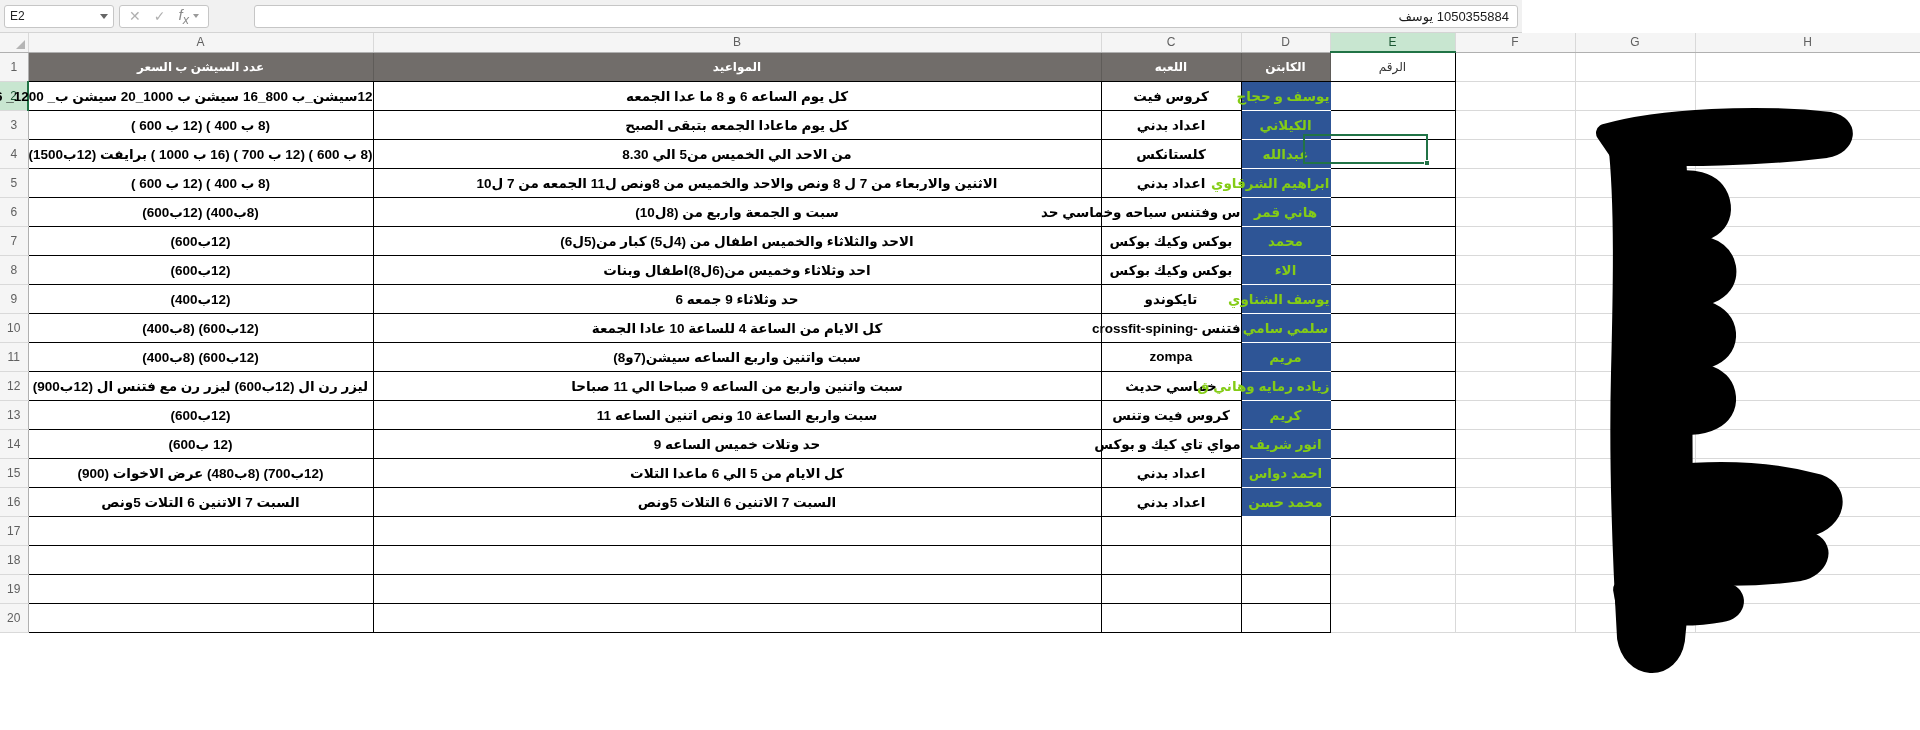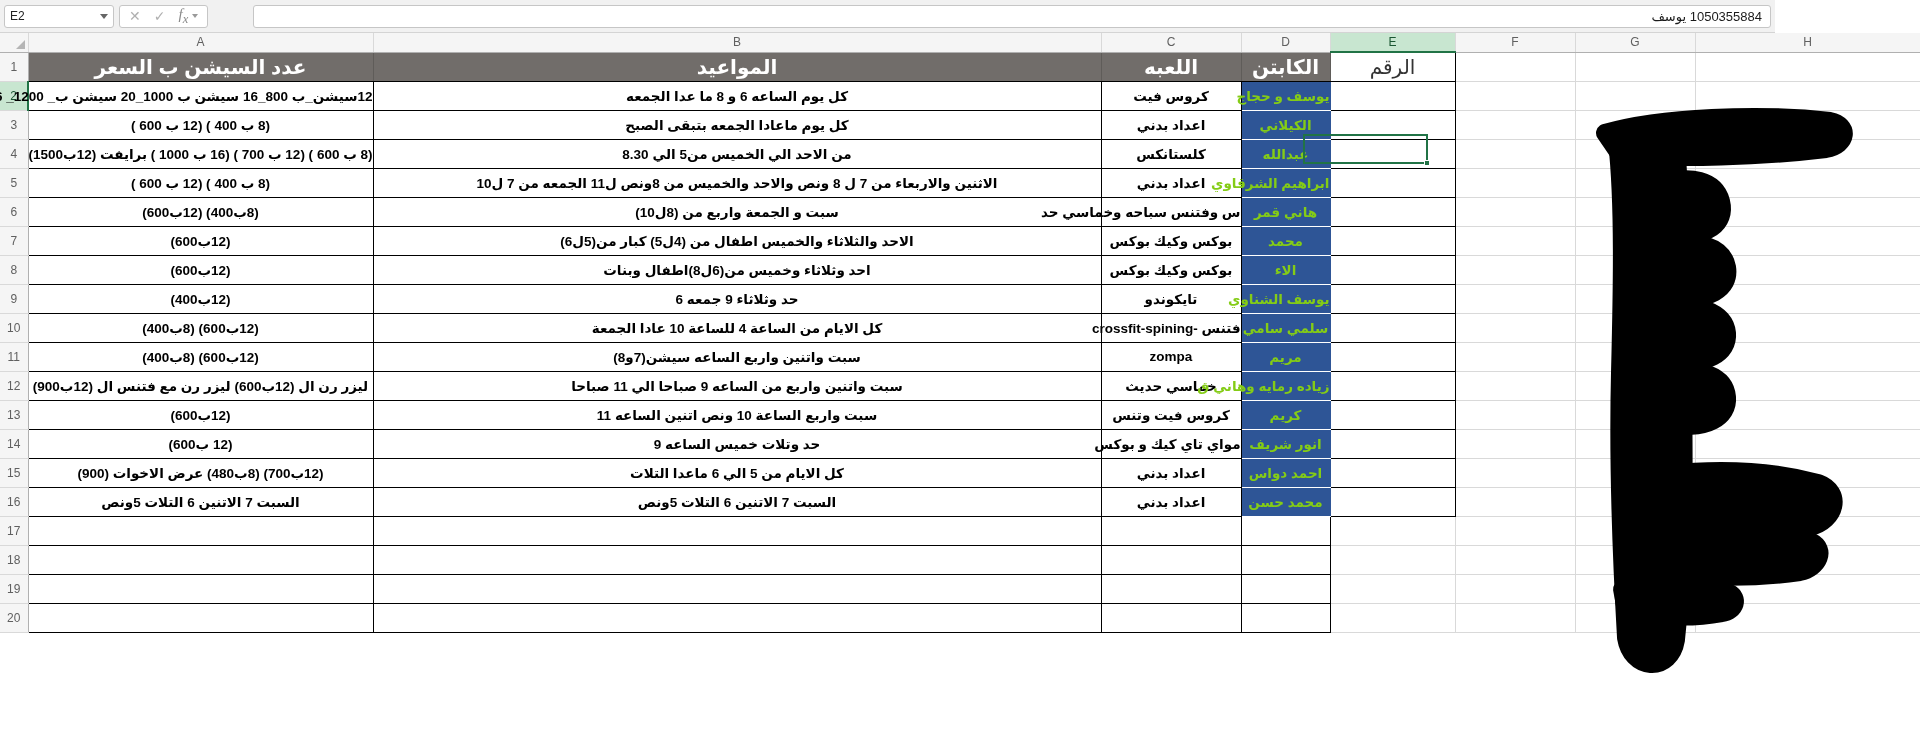--- a/index.html
+++ b/index.html
@@ -7,21 +7,21 @@
     margin: 0; padding: 0;
     width: 1920px; height: 730px;
     overflow: hidden;
     background: #ffffff;
     font-family: "Liberation Sans", "DejaVu Sans", sans-serif;
   }
 
   
   #formula-strip {
     height: 33px;
-    width: 1775px;
+    width: 1522px;
     background: #f1f1f1;
     border-bottom: 1px solid #d4d4d4;
     display: flex;
     align-items: center;
     padding: 0 4px;
     gap: 5px;
     position: relative;
   }
   .namebox {
     width: 110px; height: 23px;
@@ -46,21 +46,21 @@
     height: 23px;
     background: #ffffff;
     border: 1px solid #c6c6c6;
     border-radius: 3px;
     padding: 0 9px;
     color: #b0b0b0;
     font-size: 14px;
   }
   .fx-group .fxsym {
     font-style: italic;
-    font-family: Liberation Serif, serif;
+    font-family: Liberation Sans, sans-serif;
     color: #8a8a8a;
     font-size: 15px;
   }
   .fx-group .tinychev {
     width: 0; height: 0;
     border-left: 3px solid transparent;
     border-right: 3px solid transparent;
     border-top: 4px solid #9a9a9a;
     display: inline-block;
     margin-left: -9px;
@@ -150,21 +150,21 @@
     border-right: 1px solid #d9d9d9;
     border-bottom: 1px solid #d9d9d9;
     height: 29px;
     background: #fff;
   }
   
   tr.hdrrow td.cell {
     background: #716d6a;
     color: #ffffff;
     font-weight: bold;
-    font-size: 20px;
+    font-size: 12px;
     border-right: 1px solid #5f5c59;
     border-bottom: 1px solid #000;
   }
   
   td.capt {
     background: #2e5596;
     color: #84cc16;
     font-weight: bold;
     border-right: 1px solid #2e5596;
     border-bottom: 1px solid #ffffff;

